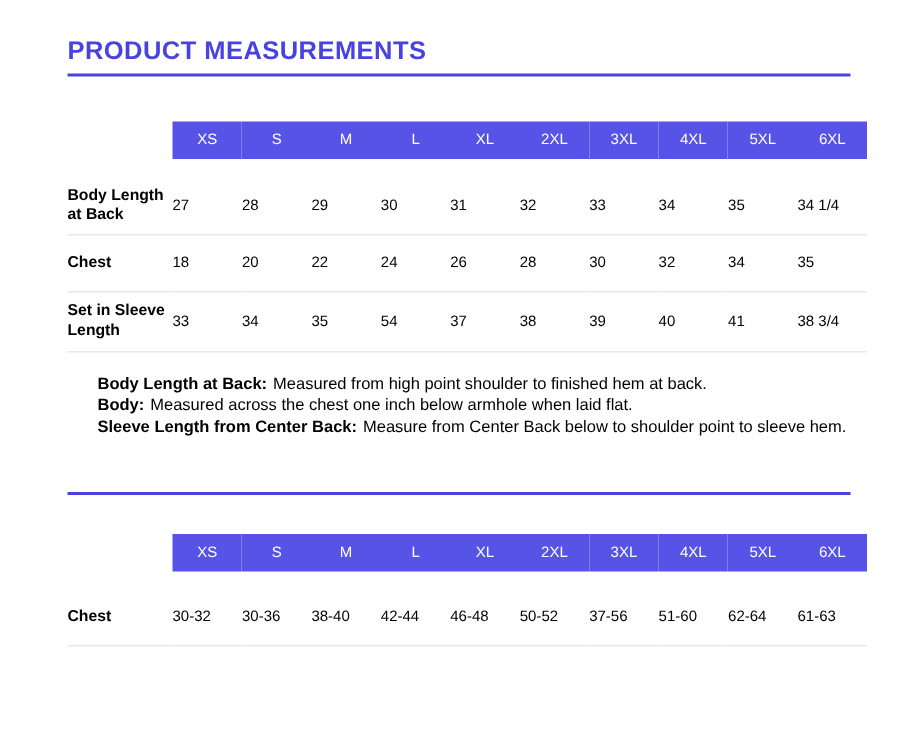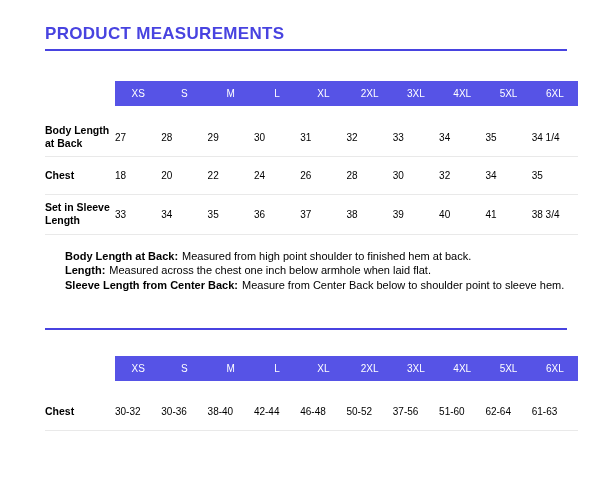--- a/index.html
+++ b/index.html
@@ -107,37 +107,37 @@
           <td class="val">30</td>
           <td class="val">32</td>
           <td class="val">34</td>
           <td class="val">35</td>
         </tr>
         <tr>
           <td class="row-label">Set in Sleeve Length</td>
           <td class="val">33</td>
           <td class="val">34</td>
           <td class="val">35</td>
-          <td class="val">36</td>
+          <td class="val">54</td>
           <td class="val">37</td>
           <td class="val">38</td>
           <td class="val">39</td>
           <td class="val">40</td>
           <td class="val">41</td>
           <td class="val">38 3/4</td>
         </tr>
       </tbody>
     </table>
 
     <div class="notes">
       <div class="note-line">
         <b>Body Length at Back:</b><span>Measured from high point shoulder to finished hem at back.</span>
       </div>
       <div class="note-line">
-        <b>Length:</b><span>Measured across the chest one inch below armhole when laid flat.</span>
+        <b>Body:</b><span>Measured across the chest one inch below armhole when laid flat.</span>
       </div>
       <div class="note-line">
         <b>Sleeve Length from Center Back:</b><span>Measure from Center Back below to shoulder point to sleeve hem.</span>
       </div>
     </div>
   </div>
 
   <div class="section section--charts">
     <hr class="section-rule">
 

